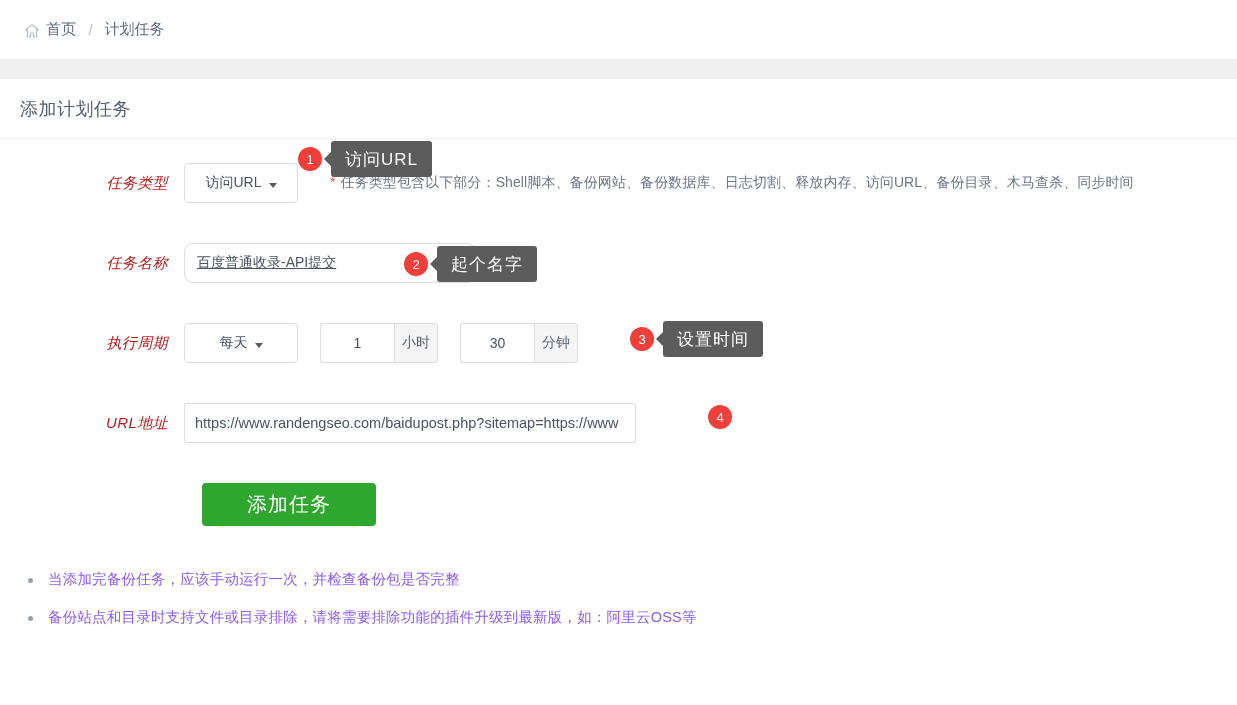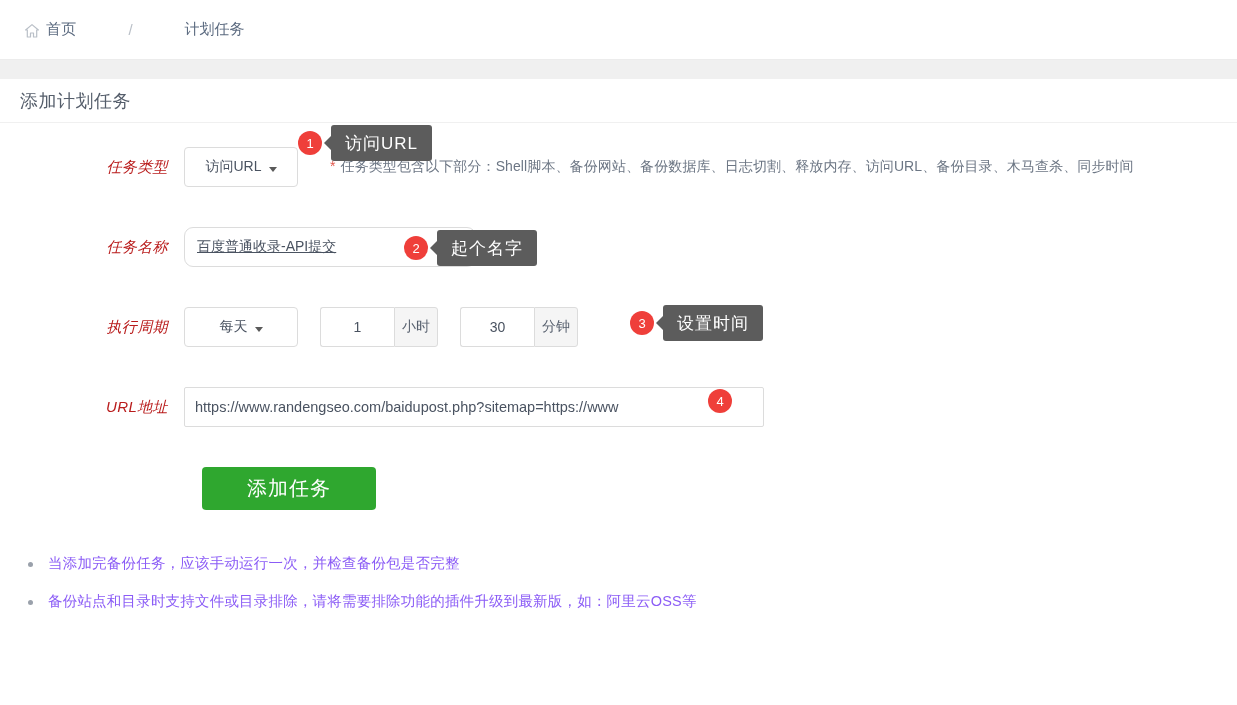--- a/index.html
+++ b/index.html
@@ -13,21 +13,20 @@
   .page { position: relative; width: 1237px; height: 705px; overflow: hidden; background:#fff; }
 
   
   .breadcrumb-bar {
     height: 60px;
     background: #ffffff;
     display: flex;
     align-items: center;
     padding-left: 24px;
     border-bottom: 1px solid #ececec;
-    gap: 40px;
   }
   .bc-item {
     font-size: 15px;
     color: #5c6b80;
     display: flex;
     align-items: center;
     letter-spacing: .2px;
   }
   .bc-home-icon {
     display: inline-block;
@@ -43,21 +42,21 @@
     font-size: 15px;
   }
   .bc-current { font-size: 15px; color: #5c6b80; }
 
   
   .gray-gap { height: 19px; background: #f0f0f0; }
 
   
   .panel { background: #fff; }
   .panel-heading {
-    height: 44px;
+    height: 60px;
     display: flex;
     align-items: center;
     padding-left: 20px;
     border-bottom: 1px solid #f0f0f0;
   }
   .panel-title {
     font-size: 18px;
     color: #555e6b;
     font-weight: normal;
     letter-spacing: .5px;
@@ -108,21 +107,21 @@
     position: relative;
     top: 2px;
   }
   .text-ctl {
     width: 292px;
     padding: 0 12px;
     border-radius: 9px;
     text-decoration: underline;
   }
   .url-ctl {
-    width: 580px;
+    width: 452px;
     padding: 0 10px;
     border-radius: 2px;
     font-size: 14.5px;
     color: #4a5361;
     white-space: nowrap;
     overflow: hidden;
   }
   .input-group {
     display: flex;
     margin-left: 22px;

